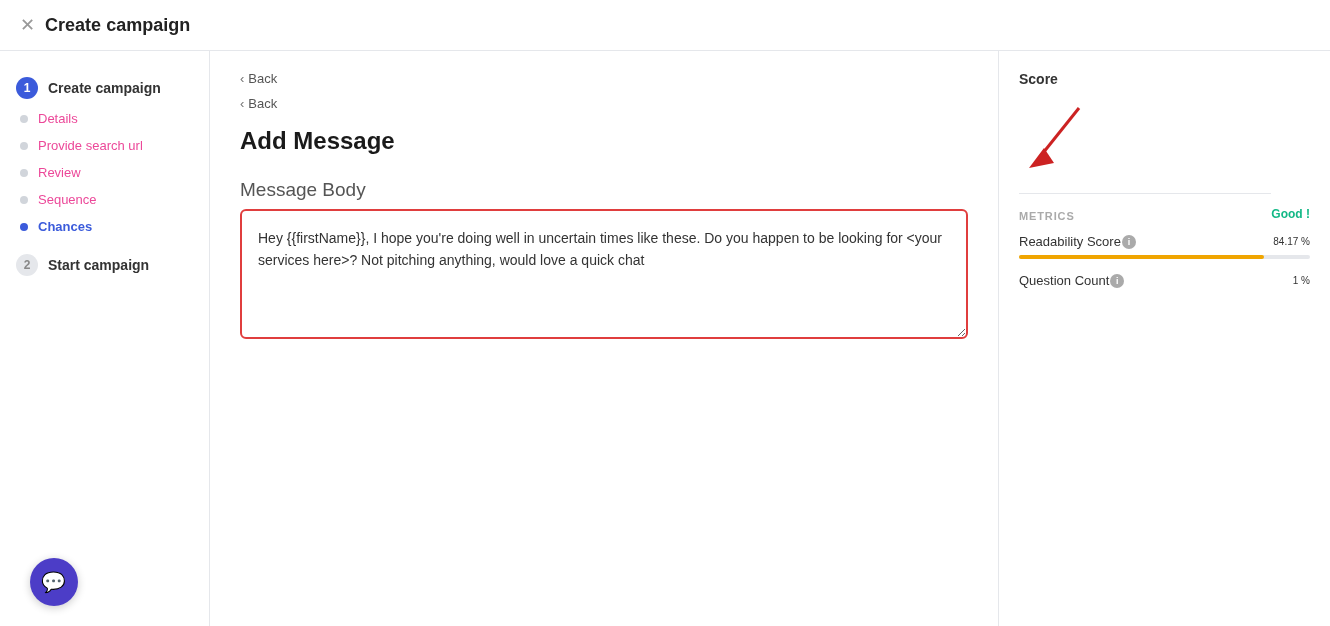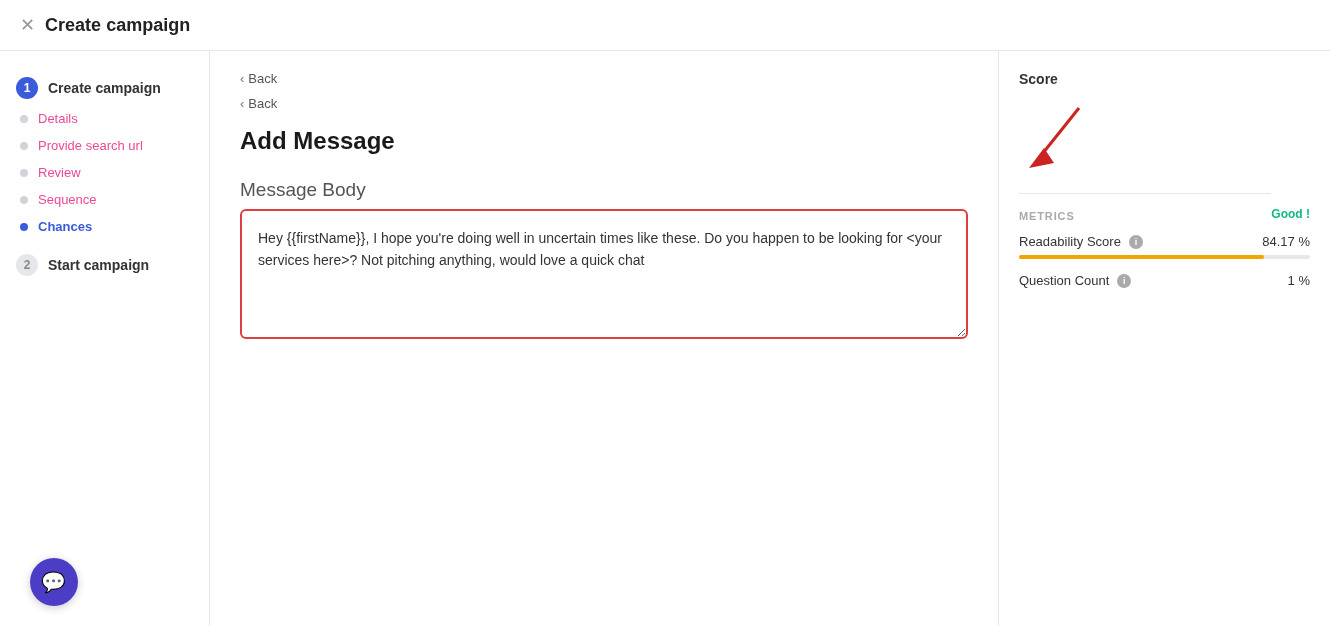--- a/index.html
+++ b/index.html
@@ -92,23 +92,23 @@
 
     .divider { border: none; border-top: 1px solid #e5e7eb; margin: 16px 0; }
 
     .metrics-label { font-size: 11px; font-weight: 700; color: #aaa; letter-spacing: 0.08em; margin-bottom: 12px; }
 
     .metric-row {
       display: flex; justify-content: space-between; align-items: center;
       margin-bottom: 6px;
     }
     .metric-name {
-      font-size: 13px; color: #333; display: flex; align-items: center; gap: 8px;
-    }
-    .metric-value { font-size: 13px; color: #333; font-weight: 500; }
+      font-size: 13px; color: #333; display: flex; align-items: center; gap: 1px;
+    }
+    .metric-value { font-size: 10px; color: #333; font-weight: 500; }
 
     .info-icon {
       width: 14px; height: 14px; border-radius: 50%; background: #aaa;
       color: #fff; font-size: 9px; display: inline-flex; align-items: center;
       justify-content: center; cursor: pointer; font-weight: 700;
     }
 
     .progress-bar-bg {
       width: 100%; height: 4px; background: #e5e7eb; border-radius: 2px; margin-top: 4px; margin-bottom: 14px;
     }

